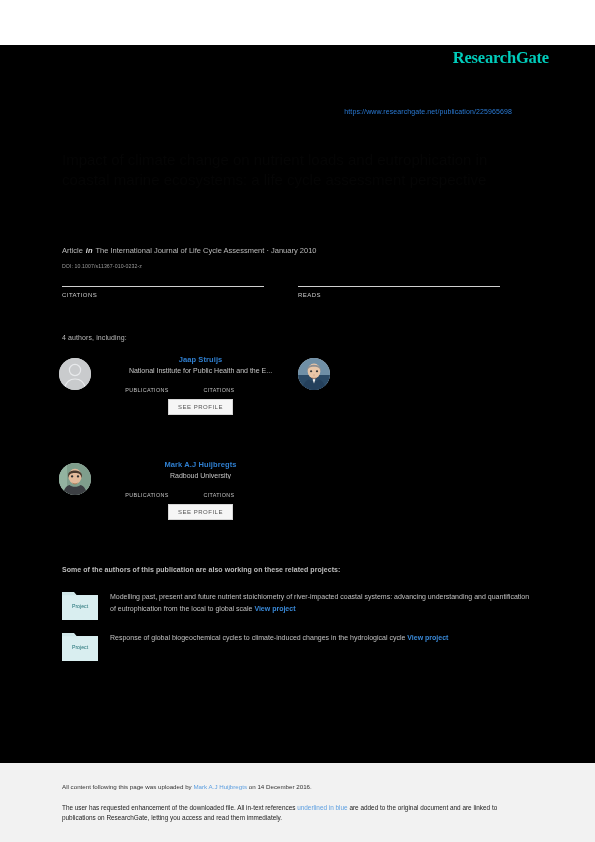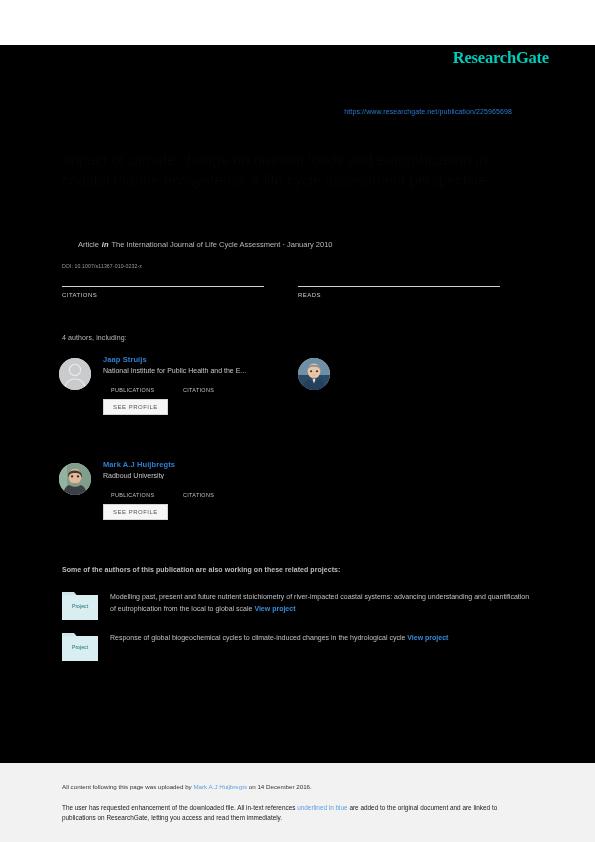--- a/index.html
+++ b/index.html
@@ -70,26 +70,25 @@
     left: 62px;
     width: 470px;
     font-size: 15px;
     line-height: 1.35;
     color: #050505;
   }
 
   
   .meta-line {
     position: absolute;
-    top: 240px;
+    top: 246px;
     left: 62px;
     font-size: 7.5px;
     color: #b9b9b9;
     white-space: nowrap;
-    margin-left: 16px;
   }
   .meta-line .kw { font-style: italic; font-weight: bold; color: #d8d8d8; }
   .meta-line .sep { display: inline-block; width: 3px; }
 
   .doi-line {
     position: absolute;
     top: 263px;
     left: 62px;
     font-size: 5.2px;
     color: #9a9a9a;
@@ -134,21 +133,21 @@
     letter-spacing: 0.1px;
   }
 
   .author-grid {
     position: absolute;
     top: 355px;
     left: 59px;
     width: 478px;
   }
   .author-row { display: flex; }
-  .author-card { width: 239px; position: relative; min-height: 92px; }
+  .author-card { width: 239px; position: relative; min-height: 92px; text-align: center; }
 
   .avatar {
     position: absolute;
     left: 0; top: 3px;
     width: 32px; height: 32px;
     border-radius: 50%;
     overflow: hidden;
     background: #c9cbcd;
   }
   .avatar svg { display: block; width: 32px; height: 32px; }

